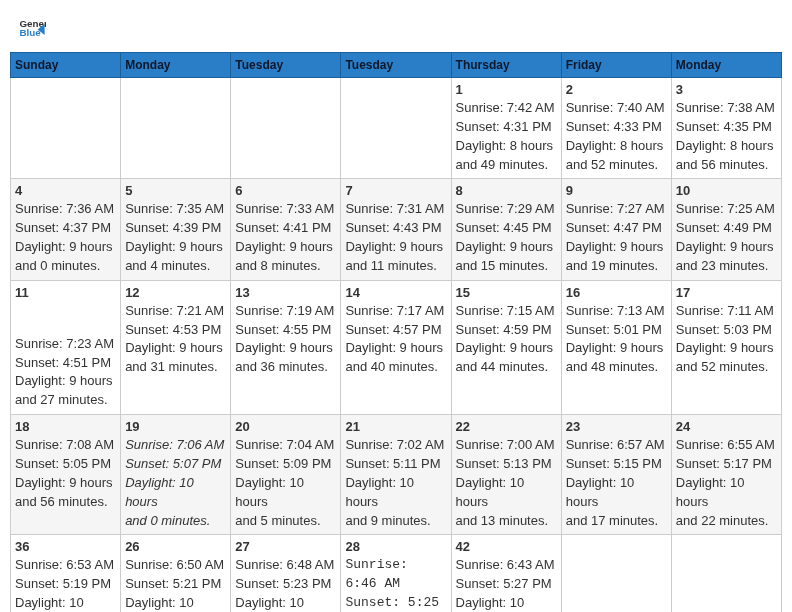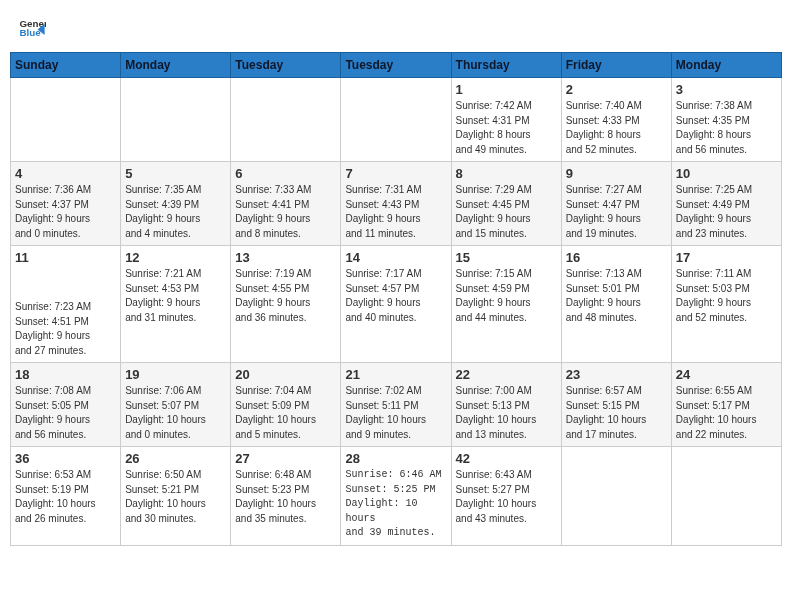--- a/index.html
+++ b/index.html
@@ -65,21 +65,21 @@
     tr:nth-child(even) td {
       background: #f5f5f5;
     }
     .day-number {
       font-size: 13px;
       font-weight: bold;
       color: #333;
       margin-bottom: 2px;
     }
     .day-info {
-      font-size: 10px;
+      font-size: 13px;
       line-height: 1.45;
       color: #333;
     }
     .empty-cell {
       background: #fff;
     }
   </style>
 </head>
 <body>
 
@@ -246,21 +246,21 @@
       <tr>
         <td>
           <div class="day-number">18</div>
           <div class="day-info" style="white-space: pre-line;">Sunrise: 7:08 AM
 Sunset: 5:05 PM
 Daylight: 9 hours
 and 56 minutes.</div>
         </td>
         <td>
           <div class="day-number">19</div>
-          <div class="day-info" style="white-space: pre-line;">Sunrise: 7:06 AM
+          <div class="day-info" style="white-space: pre-line; font-style: italic;">Sunrise: 7:06 AM
 Sunset: 5:07 PM
 Daylight: 10 hours
 and 0 minutes.</div>
         </td>
         <td>
           <div class="day-number">20</div>
           <div class="day-info" style="white-space: pre-line;">Sunrise: 7:04 AM
 Sunset: 5:09 PM
 Daylight: 10 hours
 and 5 minutes.</div>

